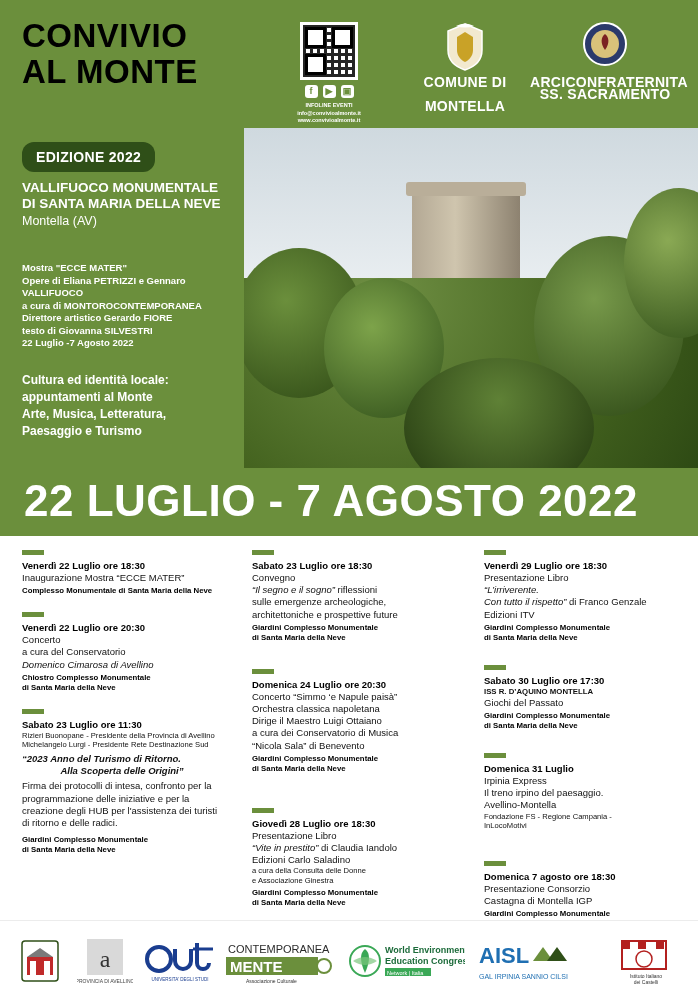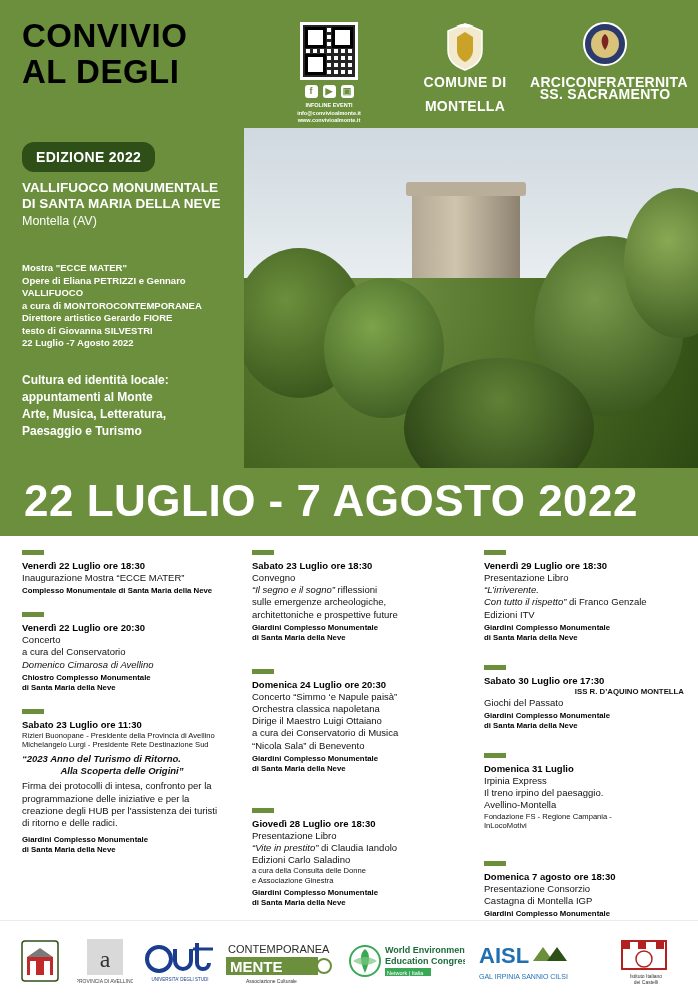--- a/index.html
+++ b/index.html
@@ -124,21 +124,21 @@
   
   .program{
     position:absolute;left:0;top:536px;width:698px;height:384px;background:#ffffff;
   }
   .col{position:absolute;top:14px;width:200px;}
   .col1{left:22px;} .col2{left:252px;} .col3{left:484px;}
   .ev{margin-bottom:16px;}
   .ev .tick{width:22px;height:5px;background:#6b8f3c;margin-bottom:5px;}
   .ev .when{font-weight:bold;font-size:9.5px;color:#000;line-height:12px;}
   .ev .line{font-size:9.5px;color:#111;line-height:12.2px;}
-  .ev .small{font-size:7.8px;color:#111;line-height:10px;font-weight:bold;text-align:right;}
+  .ev .small{font-size:7.8px;color:#111;line-height:10px;font-weight:bold;}
   .ev .smallreg{font-size:7.6px;color:#111;line-height:9.6px;}
   .ev .it{font-style:italic;}
   .ev .b{font-weight:bold;}
   .ev .venue{font-size:7.8px;font-weight:bold;line-height:10px;margin-top:2px;}
   
   .footer{
     position:absolute;left:0;top:920px;width:698px;height:80px;background:#ffffff;
     border-top:1px solid #ececec;
   }
   .logos{
@@ -149,21 +149,21 @@
 </style>
 </head>
 <body>
 
 <div class="poster">
 
   <div class="top">
 
     <div class="title-block">
       <div class="title-main">CONVIVIO</div>
-      <div class="title-main">AL DEGLI</div>
+      <div class="title-main">AL MONTE</div>
     </div>
 
     <div class="qr-block">
       <div class="qr">
         <div class="qrpix"></div>
         <div class="qrcorner c1"></div>
         <div class="qrcorner c2"></div>
         <div class="qrcorner c3"></div>
       </div>
       <div class="social">

